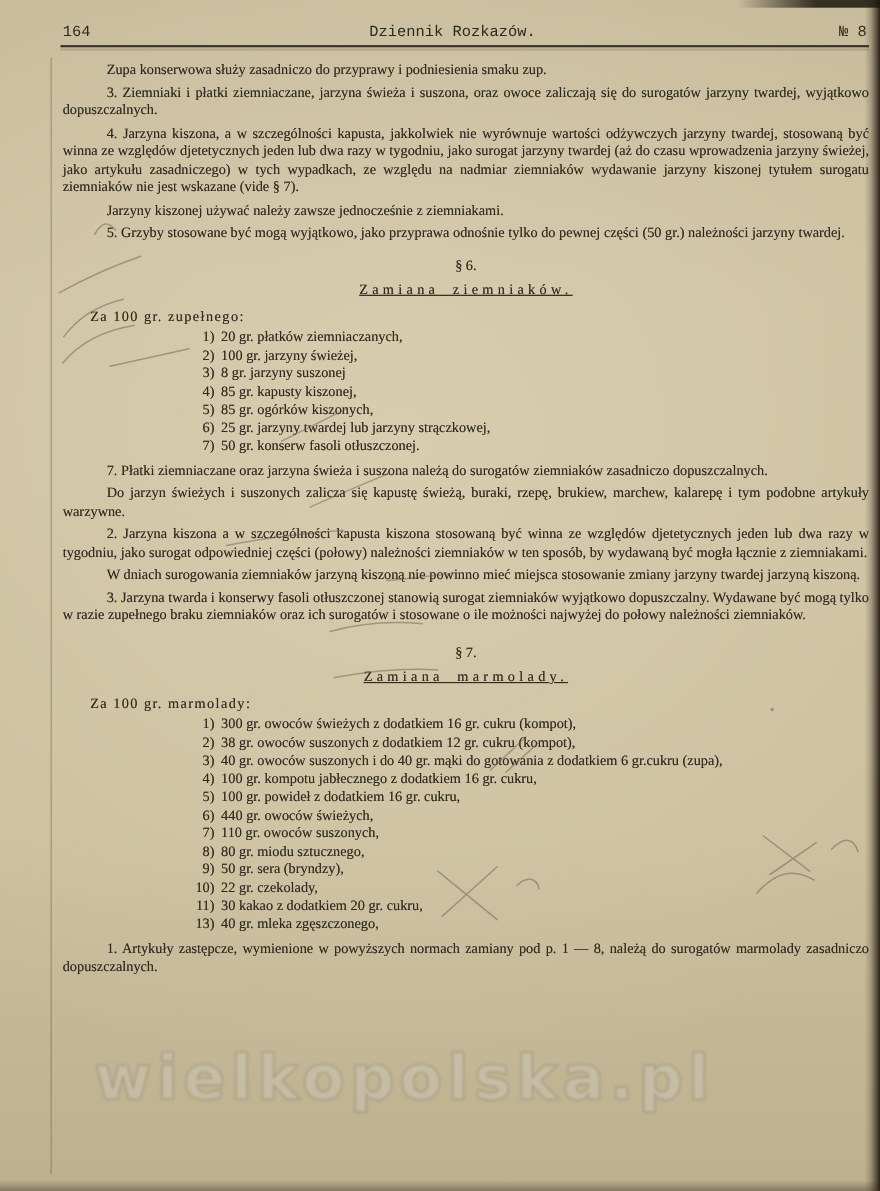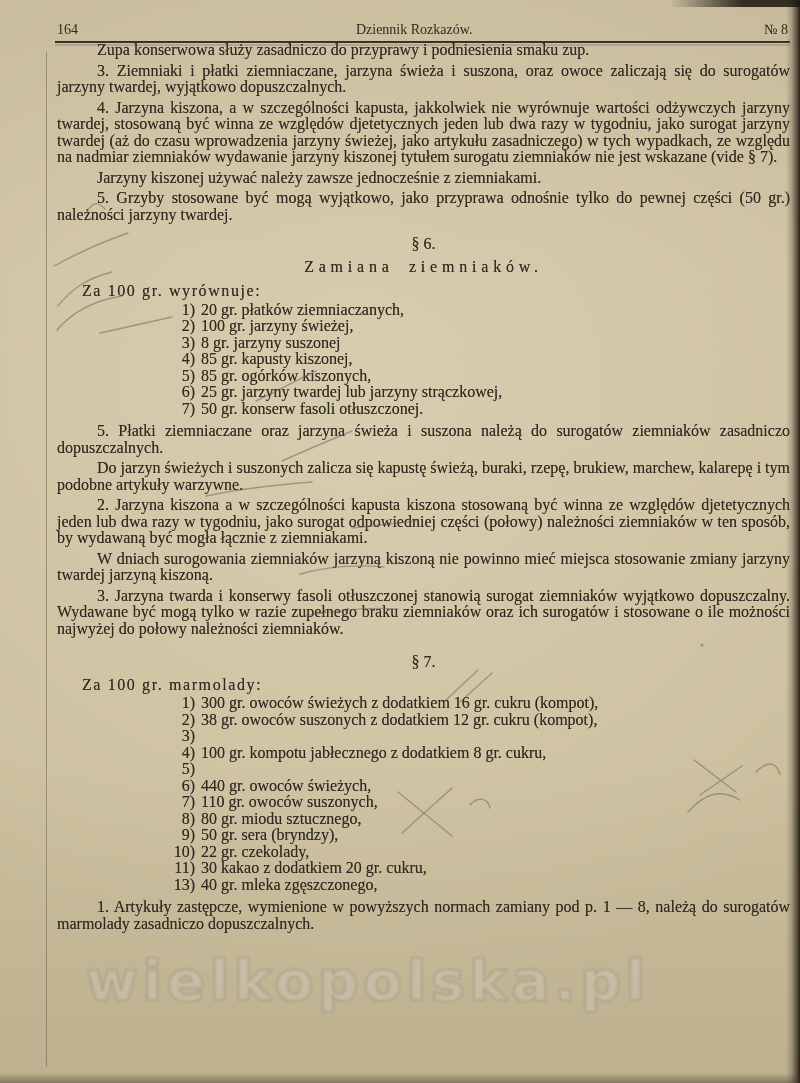--- a/index.html
+++ b/index.html
@@ -30,42 +30,42 @@
     position: absolute; top: 0; right: 0; width: 130px; height: 7px; z-index: 7;
     background: linear-gradient(90deg, rgba(28,23,14,0) 0%, rgba(28,23,14,0.85) 55%);
   }
   .fold-line {
     position: absolute; left: 46px; top: 52px; bottom: 16px; width: 1px; z-index: 2;
     background: rgba(92,82,60,0.45);
   }
   
   .header {
     position: absolute; top: 22px; left: 57px; width: 733px; height: 18px;
-    font-size: 14px; z-index: 2;
+    font-size: 14px; z-index: 2; font-family: Liberation Mono, monospace;
   }
   .header .hl { position: absolute; left: 0; }
   .header .hc { position: absolute; left: 50%; transform: translateX(-58%); }
   .header .hr { position: absolute; right: 2px; }
   .header-rule {
     position: absolute; top: 41px; left: 55px; right: 10px; height: 2px; z-index: 2;
     background: #38322a;
     box-shadow: 0 3px 0 rgba(56,50,42,0.18);
   }
   
   .content {
-    position: absolute; top: 42px; left: 57px; width: 733px; z-index: 2;
-    font-size: 16px; line-height: 16.5px; text-align: justify;
+    position: absolute; top: 55px; left: 57px; width: 733px; z-index: 2;
+    font-size: 13px; line-height: 16.5px; text-align: justify;
     text-shadow: 0 0 0.4px rgba(47,42,32,0.55);
   }
   .content p { margin: 0 0 4px 0; text-indent: 40px; }
   .sec-head { text-align: center; text-indent: 0 !important; margin: 13px 0 6px 0 !important; }
   .s7-head { margin-top: 17px !important; }
   .sec-sub {
     text-align: center; text-indent: 0 !important; margin: 0 0 8px 0 !important;
-    letter-spacing: 0.3em; word-spacing: 0.4em;
+    letter-spacing: 0.3em; word-spacing: 0.4em; text-decoration: underline;
   }
   .list-intro {
     text-align: left; text-indent: 25px; letter-spacing: 0.1em; margin: 0 0 2px 0;
   }
   .list { margin: 0 0 6px 0; }
   .list-item { display: flex; text-align: left; padding-left: 108px; line-height: 16.5px; }
   .list-item .n { flex: none; width: 30px; text-align: right; margin-right: 6px; }
   .list-item .t { white-space: nowrap; }
   
   .pencil {
@@ -100,21 +100,21 @@
   <div class="content">
 
     <p>Zupa konserwowa służy zasadniczo do przyprawy i podniesienia smaku zup.</p>
     <p>3. Ziemniaki i płatki ziemniaczane, jarzyna świeża i suszona, oraz owoce zaliczają się do surogatów jarzyny twardej, wyjątkowo dopuszczalnych.</p>
     <p>4. Jarzyna kiszona, a w szczególności kapusta, jakkolwiek nie wyrównuje wartości odżywczych jarzyny twardej, stosowaną być winna ze względów djetetycznych jeden lub dwa razy w tygodniu, jako surogat jarzyny twardej (aż do czasu wprowadzenia jarzyny świeżej, jako artykułu zasadniczego) w tych wypadkach, ze względu na nadmiar ziemniaków wydawanie jarzyny kiszonej tytułem surogatu ziemniaków nie jest wskazane (vide § 7).</p>
     <p>Jarzyny kiszonej używać należy zawsze jednocześnie z ziemniakami.</p>
     <p>5. Grzyby stosowane być mogą wyjątkowo, jako przyprawa odnośnie tylko do pewnej części (50 gr.) należności jarzyny twardej.</p>
 
     <p class="sec-head">§ 6.</p>
     <p class="sec-sub">Zamiana ziemniaków.</p>
-    <div class="list-intro">Za 100 gr. wyrównuje:</div>
+    <div class="list-intro">Za 100 gr. zupełnego:</div>
     <div class="list">
       <div class="list-item">
           <span class="n">1)</span>
           <span class="t">20 gr. płatków ziemniaczanych,</span>
         </div>
       <div class="list-item">
           <span class="n">2)</span>
           <span class="t">100 gr. jarzyny świeżej,</span>
         </div>
       <div class="list-item">
@@ -131,46 +131,49 @@
         </div>
       <div class="list-item">
           <span class="n">6)</span>
           <span class="t">25 gr. jarzyny twardej lub jarzyny strączkowej,</span>
         </div>
       <div class="list-item">
           <span class="n">7)</span>
           <span class="t">50 gr. konserw fasoli otłuszczonej.</span>
         </div>
     </div>
-    <p>5. Płatki ziemniaczane oraz jarzyna świeża i suszona należą do surogatów ziemniaków zasadniczo dopuszczalnych.</p>
+    <p>7. Płatki ziemniaczane oraz jarzyna świeża i suszona należą do surogatów ziemniaków zasadniczo dopuszczalnych.</p>
     <p>Do jarzyn świeżych i suszonych zalicza się kapustę świeżą, buraki, rzepę, brukiew, marchew, kalarepę i tym podobne artykuły warzywne.</p>
     <p>2. Jarzyna kiszona a w szczególności kapusta kiszona stosowaną być winna ze względów djetetycznych jeden lub dwa razy w tygodniu, jako surogat odpowiedniej części (połowy) należności ziemniaków w ten sposób, by wydawaną być mogła łącznie z ziemniakami.</p>
     <p>W dniach surogowania ziemniaków jarzyną kiszoną nie powinno mieć miejsca stosowanie zmiany jarzyny twardej jarzyną kiszoną.</p>
     <p>3. Jarzyna twarda i konserwy fasoli otłuszczonej stanowią surogat ziemniaków wyjątkowo dopuszczalny. Wydawane być mogą tylko w razie zupełnego braku ziemniaków oraz ich surogatów i stosowane o ile możności najwyżej do połowy należności ziemniaków.</p>
 
     <p class="sec-head s7-head">§ 7.</p>
+    <p class="sec-sub">Zamiana marmolady.</p>
     <div class="list-intro">Za 100 gr. marmolady:</div>
     <div class="list">
       <div class="list-item">
           <span class="n">1)</span>
           <span class="t">300 gr. owoców świeżych z dodatkiem 16 gr. cukru (kompot),</span>
         </div>
       <div class="list-item">
           <span class="n">2)</span>
           <span class="t">38 gr. owoców suszonych z dodatkiem 12 gr. cukru (kompot),</span>
         </div>
       <div class="list-item">
           <span class="n">3)</span>
+          <span class="t">40 gr. owoców suszonych i do 40 gr. mąki do gotowania z dodatkiem 6 gr.cukru (zupa),</span>
         </div>
       <div class="list-item">
           <span class="n">4)</span>
-          <span class="t">100 gr. kompotu jabłecznego z dodatkiem 8 gr. cukru,</span>
+          <span class="t">100 gr. kompotu jabłecznego z dodatkiem 16 gr. cukru,</span>
         </div>
       <div class="list-item">
           <span class="n">5)</span>
+          <span class="t">100 gr. powideł z dodatkiem 16 gr. cukru,</span>
         </div>
       <div class="list-item">
           <span class="n">6)</span>
           <span class="t">440 gr. owoców świeżych,</span>
         </div>
       <div class="list-item">
           <span class="n">7)</span>
           <span class="t">110 gr. owoców suszonych,</span>
         </div>
       <div class="list-item">

